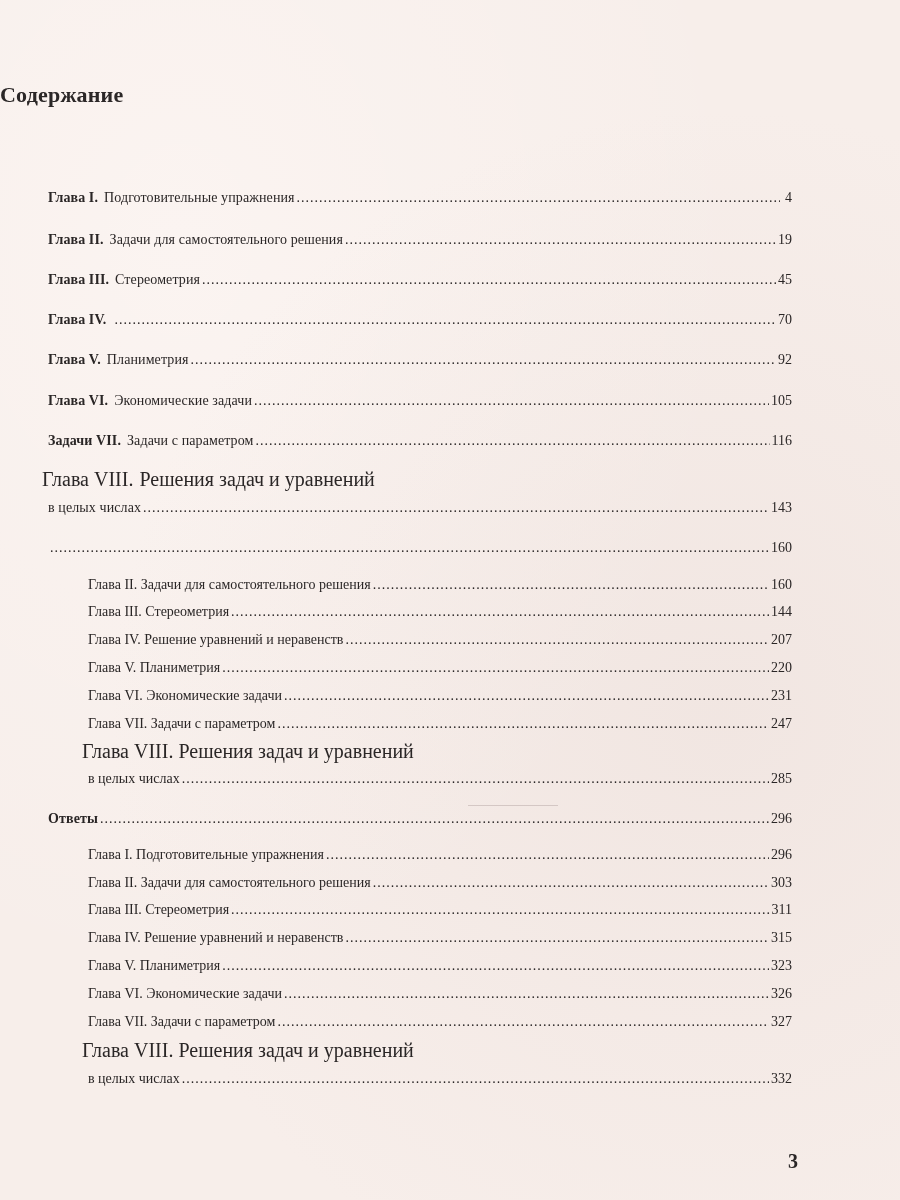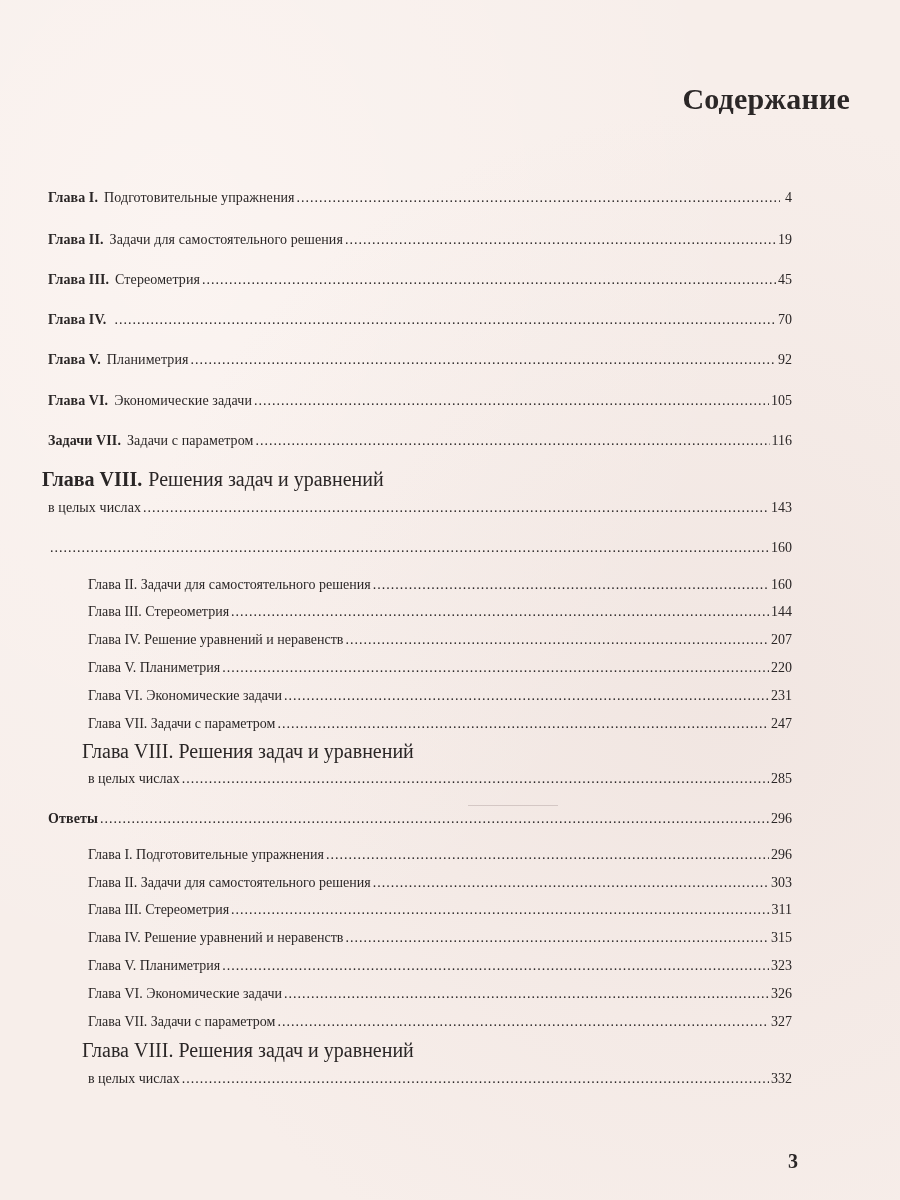--- a/index.html
+++ b/index.html
@@ -12,23 +12,23 @@
   }
   .page {
     position: absolute; left: 0; top: 0; width: 900px; height: 1200px;
     background:
       radial-gradient(ellipse at 80% 60%, rgba(230,215,210,0.35), transparent 60%),
       radial-gradient(ellipse at 20% 20%, rgba(255,250,248,0.5), transparent 55%),
       #f7eeea;
   }
   .title {
     position: absolute; left: 0; width: 850px; top: 82px;
-    text-align: right;
-    font-family: "Liberation Serif", "DejaVu Serif", serif;
-    font-weight: bold; font-size: 30px; color: #2b2727;
+    text-align: left;
+    font-family: "Liberation Serif", "DejaVu Serif", serif;
+    font-weight: bold; font-size: 22px; color: #2b2727;
     letter-spacing: 0.2px;
   }
   .toc { position: absolute; left: 0; top: 0; width: 900px; }
   .row {
     position: absolute; display: flex; align-items: baseline;
     right: 108px; font-size: 14px; line-height: 24px; white-space: nowrap;
     font-family: "Liberation Serif", "DejaVu Serif", serif;
     margin-left: 6px;
   }
   .row.top { left: 42px; }
@@ -42,21 +42,21 @@
   }
   .row .dots::before {
     content: "........................................................................................................................................................................................";
   }
   .row .page-num { text-align: right; min-width: 10px; }
   .row.top .label, .row.top .prefix { letter-spacing: 0.1px; }
   .first-line {
     position: absolute; font-size: 20px; line-height: 24px; white-space: nowrap;
     font-family: "Liberation Serif", "DejaVu Serif", serif;
   }
-  .first-line .prefix { font-weight: bold; margin-right: 6px; }
+  .first-line .prefix { font-weight: normal; margin-right: 6px; }
   .pageno {
     position: absolute; left: 788px; top: 1150px;
     font-size: 20px; font-weight: bold;
     font-family: "Liberation Serif", "DejaVu Serif", serif;
   }
   .divider {
     position: absolute; left: 468px; top: 805px; width: 90px; height: 1px;
     background: rgba(120,100,100,0.25);
   }
 </style>

